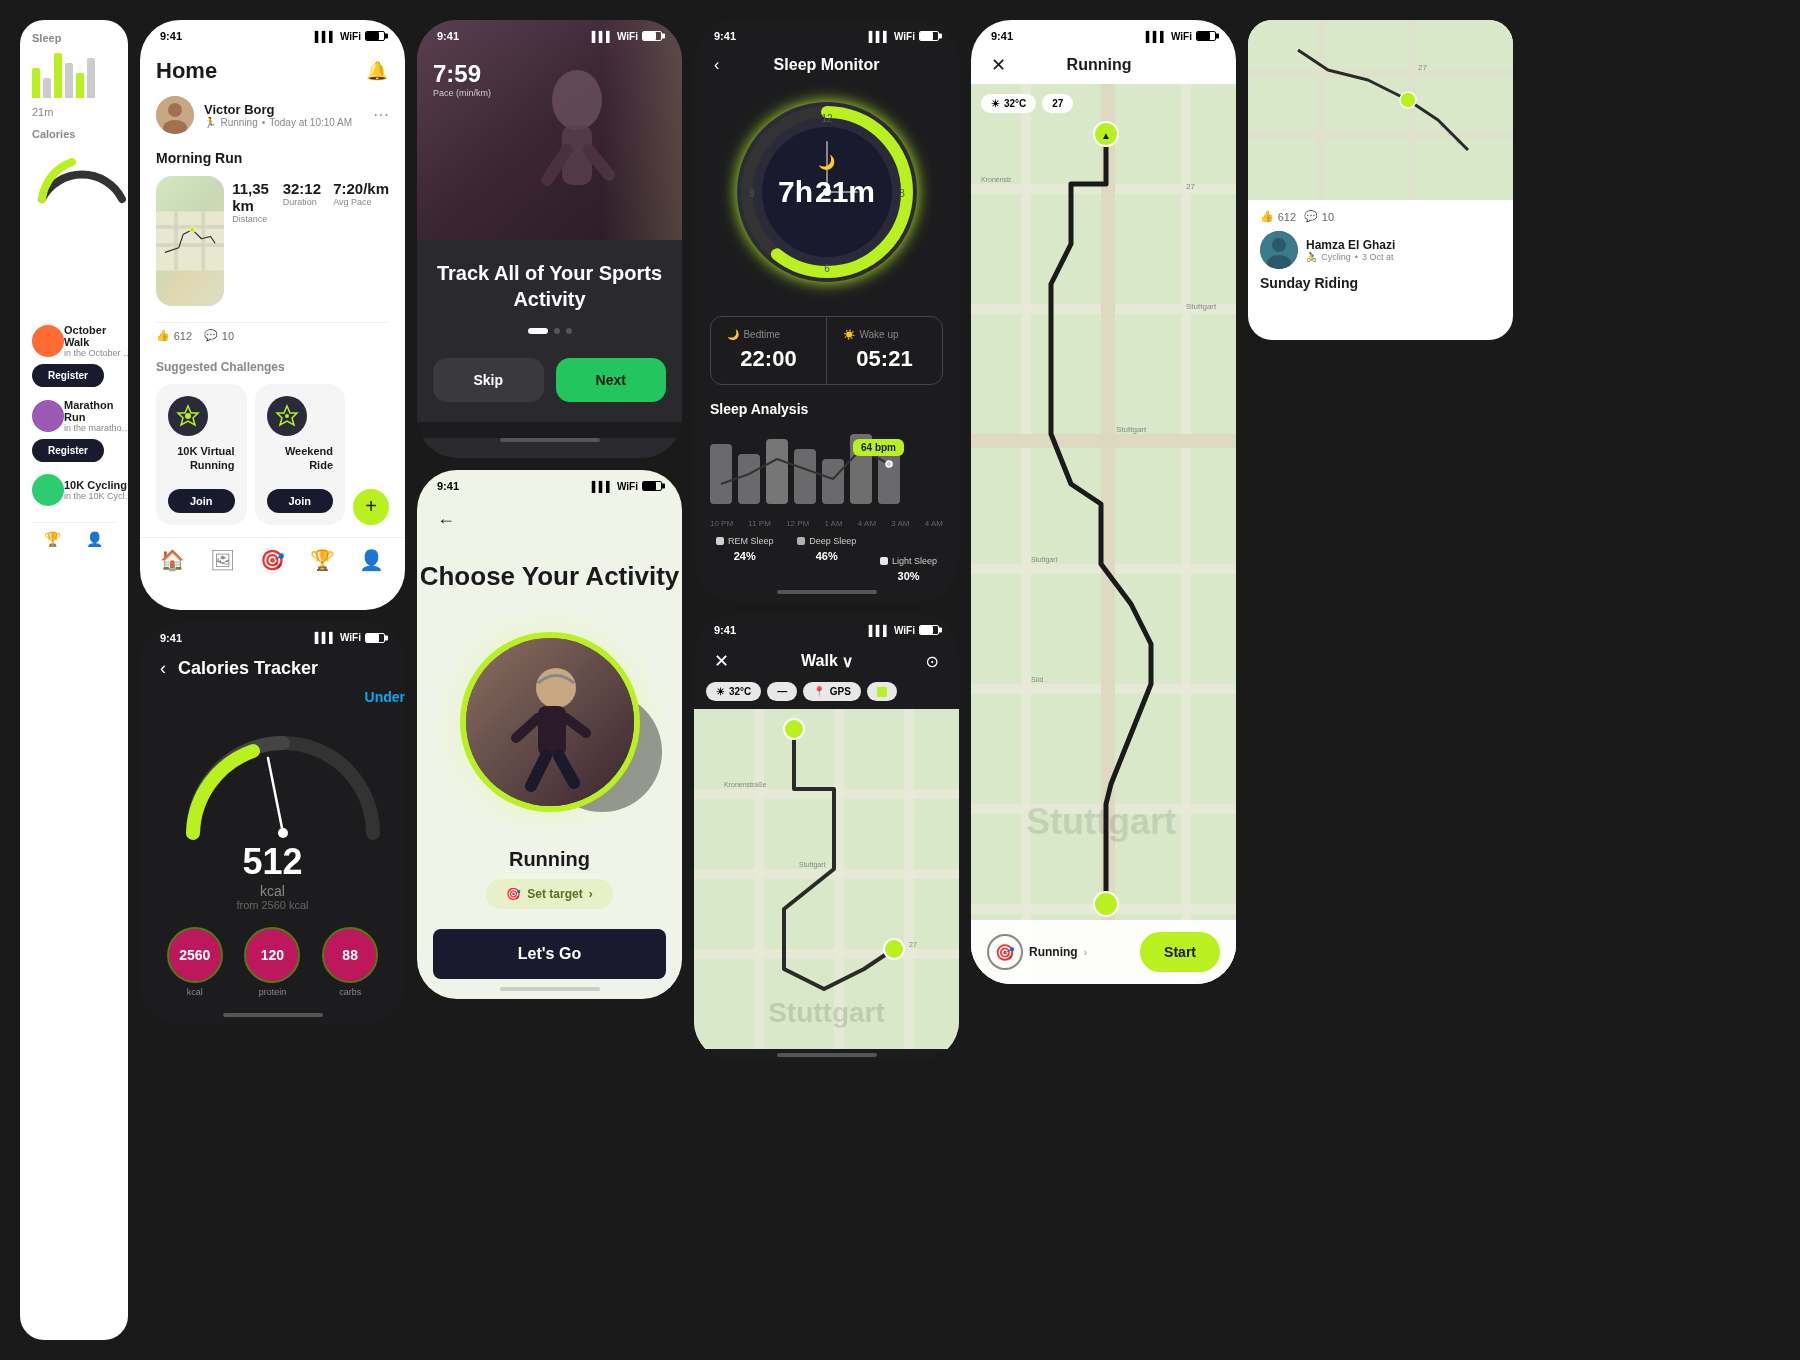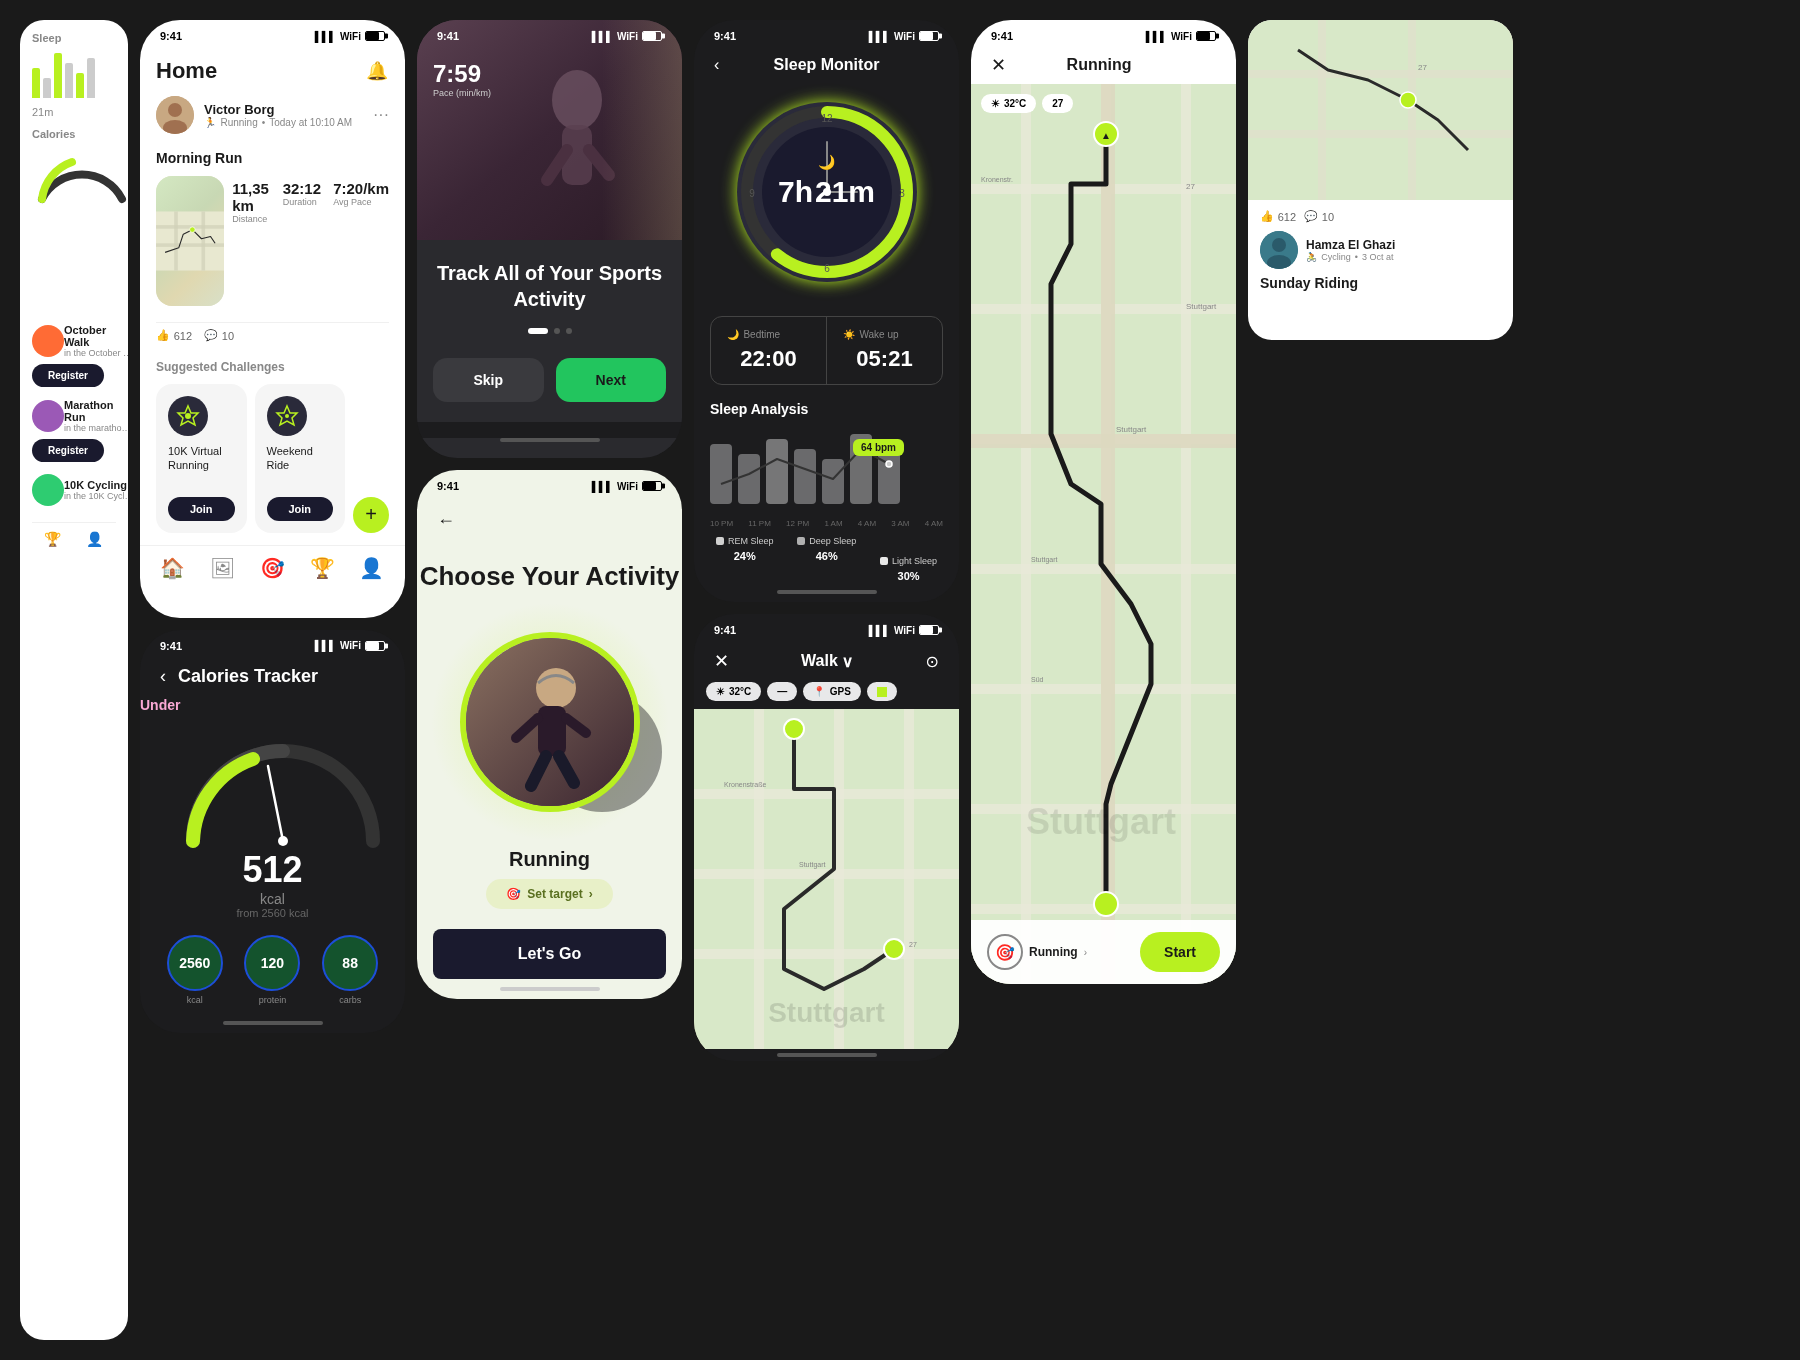--- a/index.html
+++ b/index.html
@@ -81,21 +81,21 @@
     .stat-value { font-size: 15px; font-weight: 700; color: #1a1a1a; }
     .stat-label { font-size: 9px; color: #888; }
 
     .like-row { display: flex; align-items: center; gap: 12px; padding: 6px 0; border-top: 1px solid #f0f0f0; margin-bottom: 12px; }
     .like-item { display: flex; align-items: center; gap: 4px; font-size: 11px; color: #666; }
 
     .challenges-title { font-size: 12px; font-weight: 600; color: #888; margin-bottom: 10px; }
     .challenges-row { display: flex; gap: 8px; overflow: hidden; }
     .challenge-card { background: #f5f5f5; border-radius: 16px; padding: 12px; flex: 1; min-width: 0; }
     .challenge-icon { width: 40px; height: 40px; border-radius: 50%; background: #2a2a3a; display: flex; align-items: center; justify-content: center; margin-bottom: 8px; }
-    .challenge-name { font-size: 11px; font-weight: 400; color: #1a1a1a; text-align: left; margin-bottom: 24px; line-height: 1.3; }
+    .challenge-name { font-size: 11px; font-weight: 700; color: #1a1a1a; text-align: right; margin-bottom: 16px; line-height: 1.3; }
     .join-btn { background: #1a1a2e; color: #fff; border: none; border-radius: 20px; padding: 6px 16px; font-size: 11px; font-weight: 600; width: 100%; cursor: pointer; }
     .add-fab { width: 36px; height: 36px; background: #b8f020; border-radius: 50%; display: flex; align-items: center; justify-content: center; font-size: 20px; color: #1a1a1a; flex-shrink: 0; align-self: flex-end; }
 
     .bottom-nav { display: flex; justify-content: space-around; align-items: center; padding: 10px 8px; border-top: 1px solid #f0f0f0; }
     .nav-icon { font-size: 20px; color: #888; }
     .nav-icon.active { color: #1a1a1a; }
     .pace-value { font-size: 28px; font-weight: 700; }
     .dots-row { display: flex; justify-content: center; gap: 6px; margin-bottom: 24px; }
     .dot { width: 6px; height: 6px; border-radius: 50%; background: #555; }
     .dot.active { background: #fff; width: 20px; border-radius: 3px; }
@@ -120,29 +120,29 @@
     .sleep-analysis-title { color: #fff; font-size: 14px; font-weight: 700; padding: 0 16px 12px; }
     .bpm-badge { background: #b8f020; border-radius: 6px; padding: 3px 8px; font-size: 10px; font-weight: 700; color: #1a1a1a; position: absolute; top: 10px; left: 60%; }
     .sleep-legend { display: flex; gap: 12px; padding: 0 16px; }
     .legend-item { display: flex; align-items: center; gap: 4px; font-size: 9px; color: #ccc; flex-direction: column; }
     .legend-dot { width: 8px; height: 8px; border-radius: 2px; }
     .legend-pct { font-size: 11px; font-weight: 700; color: #fff; }
     .sleep-x-labels { display: flex; justify-content: space-between; padding: 0 16px; font-size: 8px; color: #666; }
     .calories-header { display: flex; align-items: center; gap: 12px; padding: 10px 20px; }
     .calories-back { color: #fff; font-size: 18px; }
     .calories-title { color: #fff; font-size: 18px; font-weight: 700; }
-    .calories-status { color: #f9a8d4; font-size: 14px; font-weight: 600; text-align: left; margin-bottom: 8px; }
+    .calories-status { color: #0ea5e9; font-size: 14px; font-weight: 600; text-align: right; margin-bottom: 8px; }
     .gauge-container { position: relative; width: 200px; height: 120px; margin: 0 auto; }
     .calories-value { text-align: center; margin: 8px 0; }
     .cal-number { font-size: 36px; font-weight: 800; color: #fff; }
     .cal-unit { font-size: 14px; color: #888; }
     .cal-from { font-size: 11px; color: #666; }
     .cal-metrics { display: flex; justify-content: space-around; margin: 16px; }
     .cal-metric { text-align: center; }
-    .cal-metric-circle { width: 56px; height: 56px; border-radius: 50%; background: #14532d; display: flex; flex-direction: column; align-items: center; justify-content: center; margin: 0 auto 4px; border: 2px solid #1d4ed8; }
+    .cal-metric-circle { width: 56px; height: 56px; border-radius: 50%; background: #be185d; display: flex; flex-direction: column; align-items: center; justify-content: center; margin: 0 auto 4px; border: 2px solid #4d7c0f; }
     .cal-metric-value { font-size: 14px; font-weight: 700; color: #fff; }
     .cal-metric-name { font-size: 9px; color: #888; margin-top: 2px; }
     .walk-header { display: flex; align-items: center; justify-content: space-between; padding: 10px 20px; }
     .walk-close { color: #fff; font-size: 18px; }
     .walk-title { color: #fff; font-size: 16px; font-weight: 700; display: flex; align-items: center; gap: 4px; }
     .walk-settings { color: #fff; font-size: 16px; }
     .walk-badge { background: rgba(255,255,255,0.9); border-radius: 16px; padding: 4px 10px; font-size: 10px; font-weight: 600; display: flex; align-items: center; gap: 4px; }
 
     
     .map-lines { position: absolute; top: 0; left: 0; width: 100%; height: 100%; }

